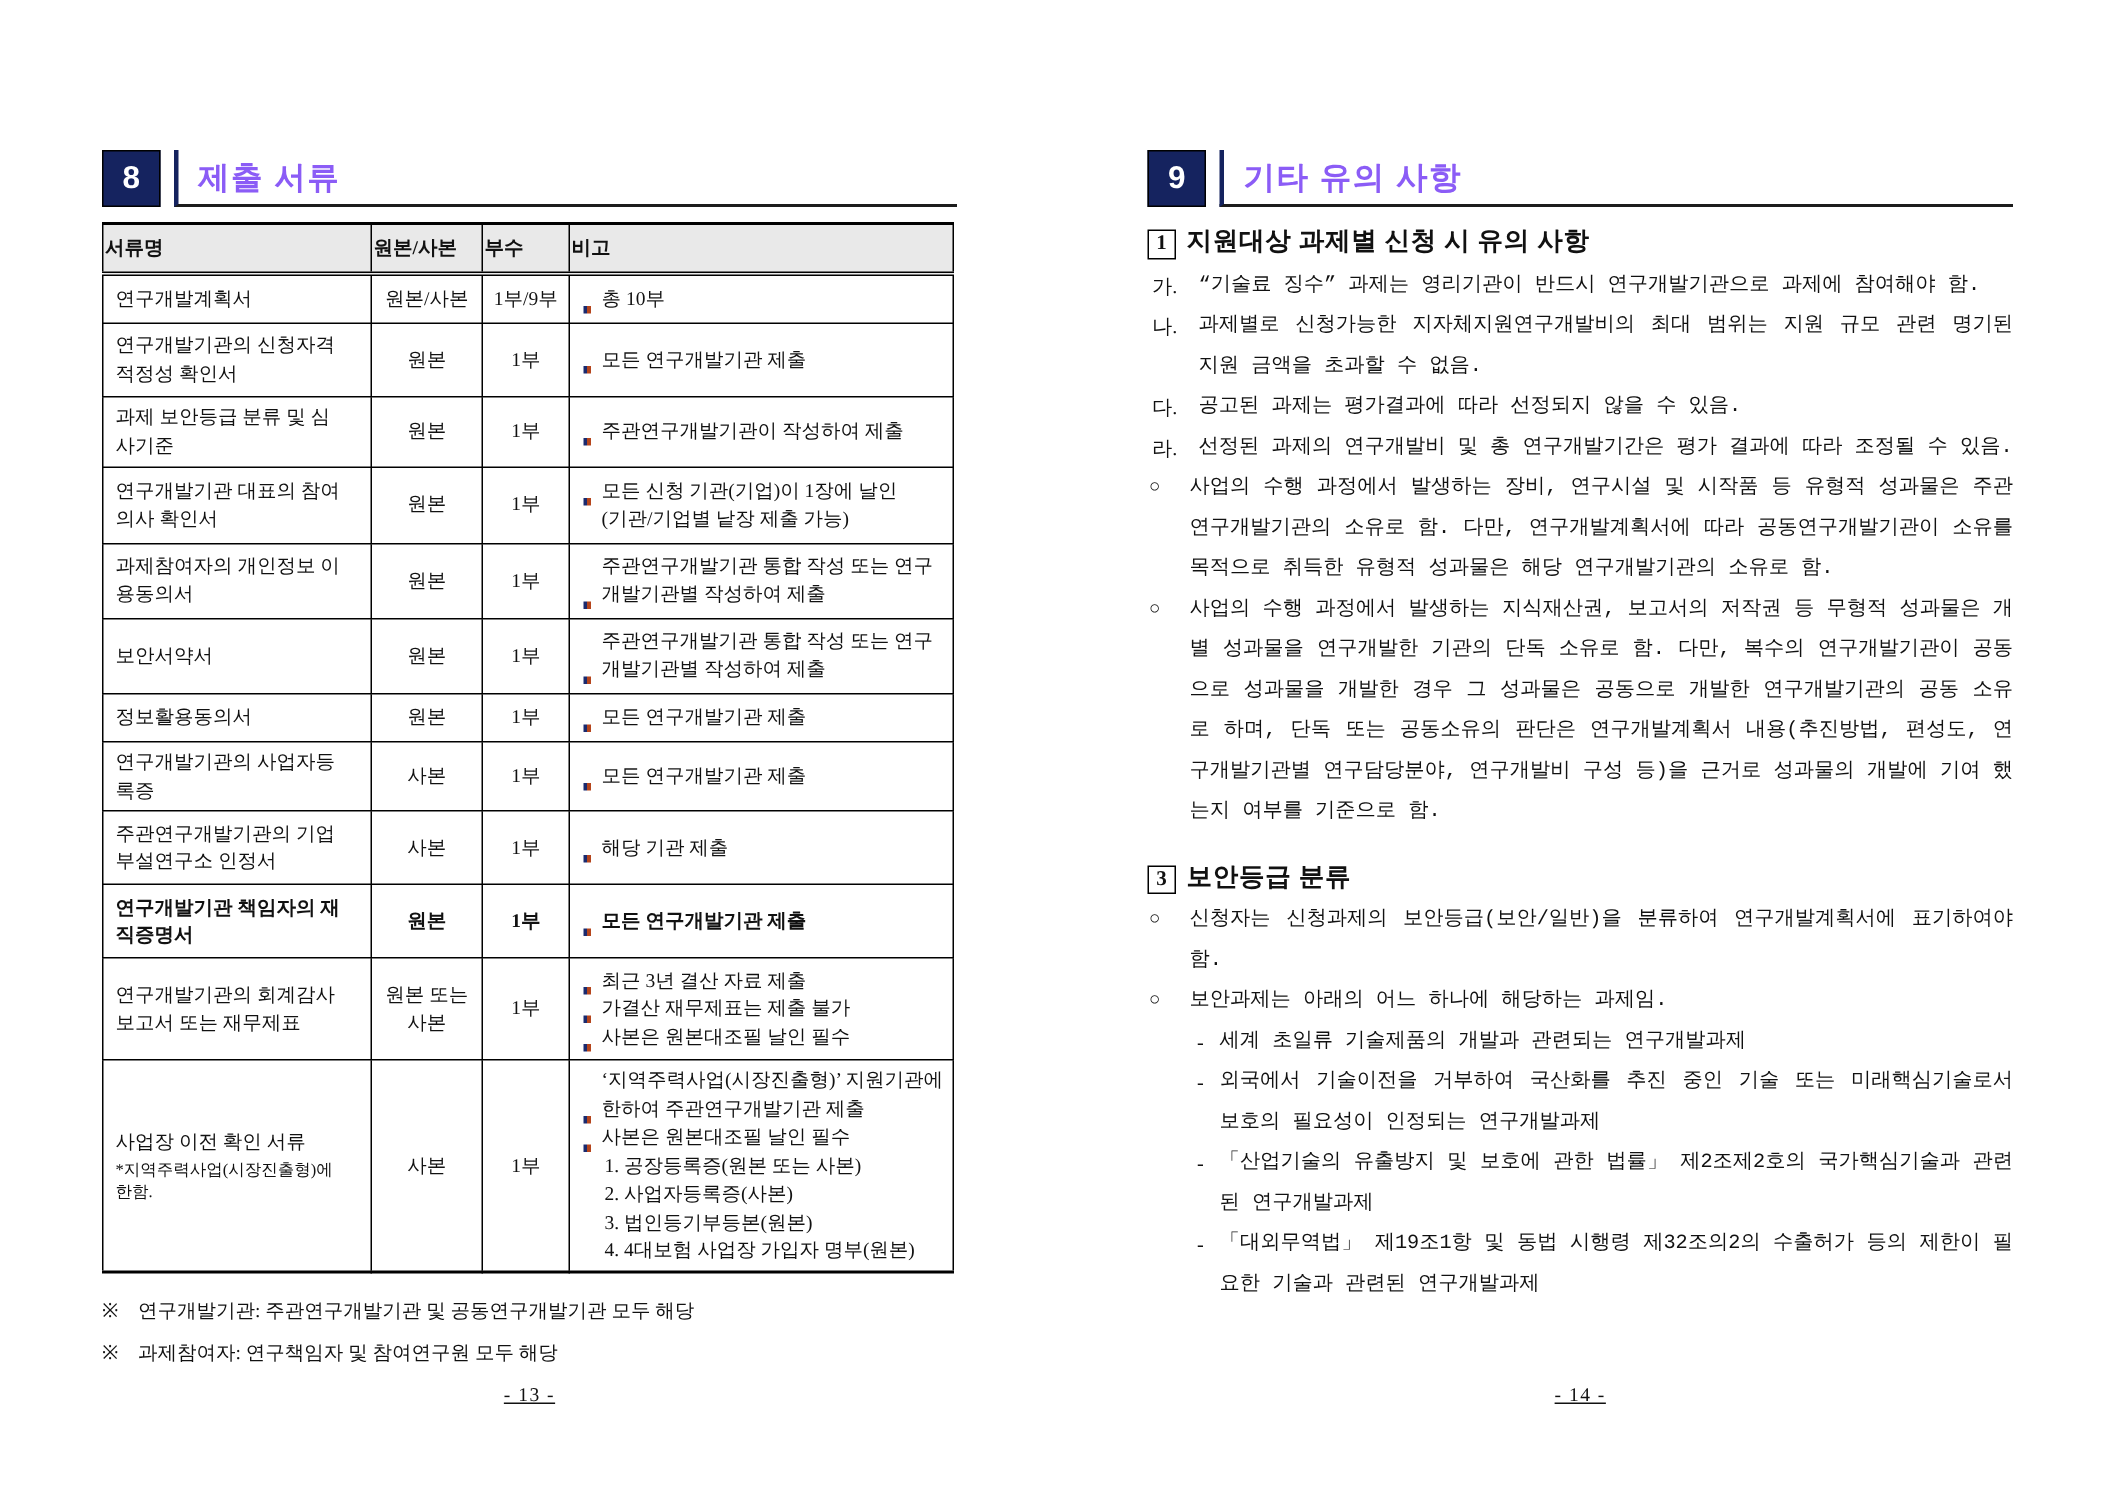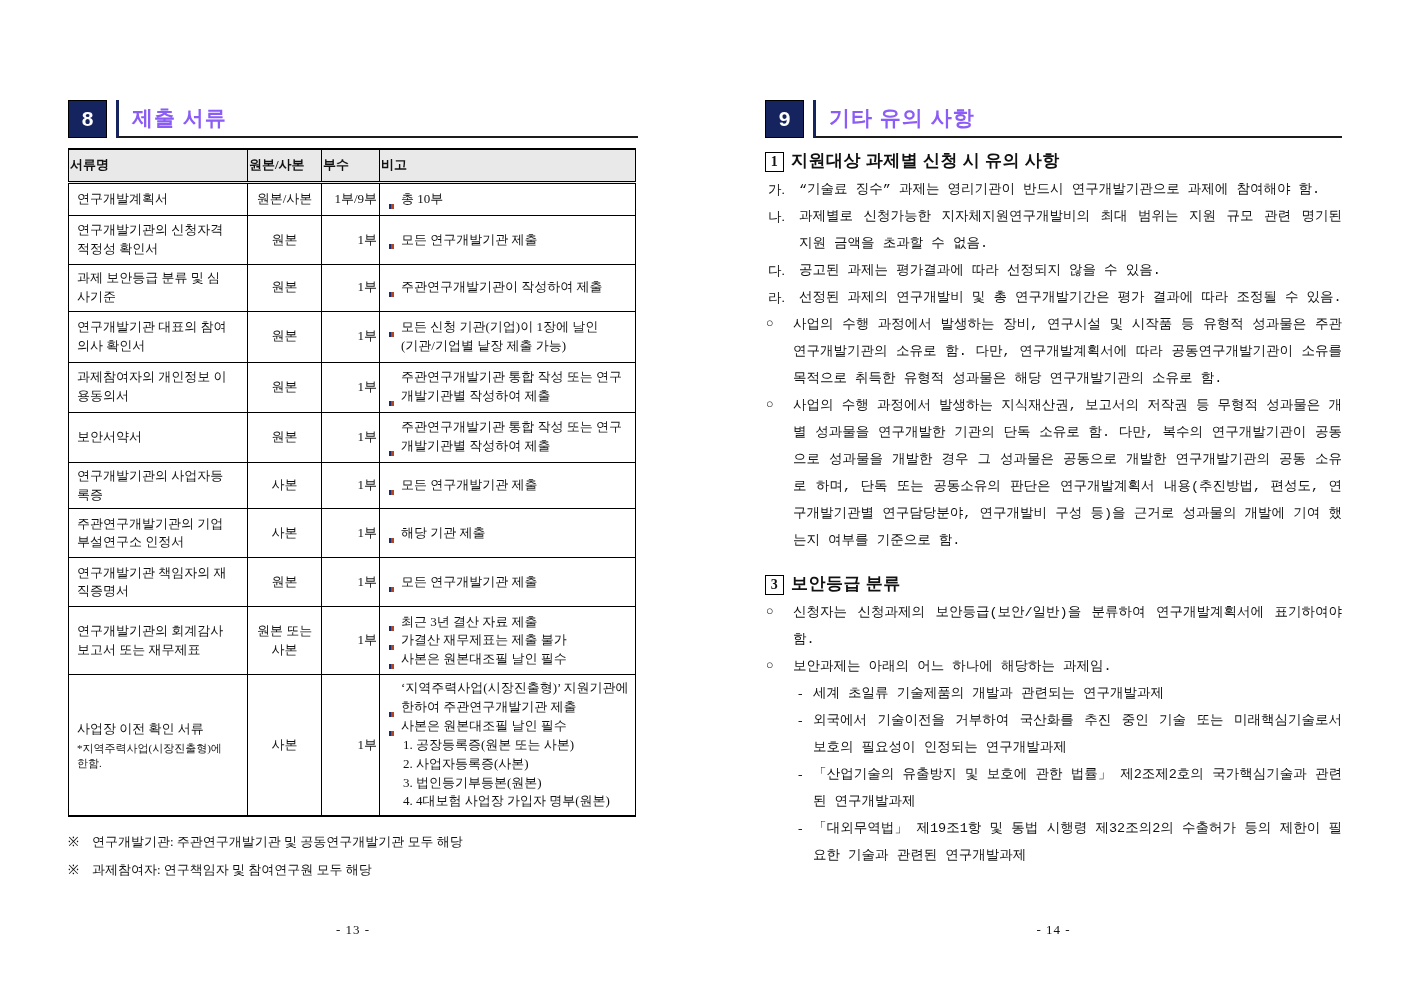--- a/index.html
+++ b/index.html
@@ -19,21 +19,21 @@
   .hdr-title{font:700 21px "Liberation Sans",sans-serif;color:#8b5cf6;letter-spacing:1px;white-space:nowrap;}
 
   
   table.docs{border-collapse:collapse;width:568px;margin-top:10px;font-size:13px;
              border-top:2px solid #000;border-bottom:2px solid #000;}
   table.docs th,table.docs td{border:1px solid #000;vertical-align:middle;line-height:1.45;}
   table.docs thead th{background:#e9e9e9;font-weight:700;height:29px;text-align:left;
                       border-bottom:3px double #000;}
   td.c-name{text-align:left;padding:4px 20px 4px 8px;width:150px;}
   td.c-copy{text-align:center;width:69px;padding:2px;}
-  td.c-qty{text-align:right;width:53px;padding:2px;}
+  td.c-qty{text-align:center;width:53px;padding:2px;}
   td.c-note{text-align:left;padding:4px 6px 4px 7px;}
   .name-note{font-size:11px;line-height:1.35;margin-top:2px;}
   .nl{display:flex;align-items:flex-end;}
   .nl .sq{flex:none;width:5px;height:5px;margin:7px 7px 0 2px;
           background:linear-gradient(90deg,#1a2a6e 50%,#b5451c 50%);}
   .nl.cont .tx{padding-left:14px;}
   .nl.num .tx{padding-left:16px;}
   .foot-notes{margin-top:11px;font-size:13px;}
   .fnote{display:flex;line-height:2.1;}
   .fnote .mk{flex:0 0 24px;}
@@ -42,21 +42,21 @@
   .sub-heading{margin:11px 0 4px 0;font-size:17px;font-weight:700;letter-spacing:.5px;}
   .numbox{display:inline-block;border:1px solid #000;min-width:11px;text-align:center;
           padding:0 3px;margin-right:7px;font-size:14px;font-weight:700;line-height:1.25;}
   .kitem{display:flex;font-size:13.5px;line-height:2.0;}
   .kitem .mk{flex:none;}
   .kitem .tx{flex:1;text-align:justify;font-family:Liberation Mono, monospace;}
   .ga .mk{flex-basis:31px;padding-left:3px;}
   .circ .mk{flex-basis:27px;padding-left:1px;font-size:12.5px;}
   .dash{margin-left:33px;}
   .dash .mk{flex-basis:15px;}
-  .pageno{position:absolute;bottom:48px;width:100%;text-align:center;font-size:13px;letter-spacing:1px;}
+  .pageno{position:absolute;bottom:48px;width:100%;text-align:center;font-size:13px;letter-spacing:1px;text-decoration:underline;}
 </style>
 </head>
 <body>
 
 <div class="sheet">
 
   <div class="col col-left">
 
     <div class="sec-header">
       <div class="badge">8</div>
@@ -137,20 +137,31 @@
           <td class="c-name">보안서약서</td>
           <td class="c-copy">원본</td>
           <td class="c-qty">1부</td>
           <td class="c-note">
             <div class="nl">
                 <span class="sq"></span>
                 <span class="tx">주관연구개발기관 통합 작성 또는 연구개발기관별 작성하여 제출</span>
               </div>
           </td>
         </tr>
+        <tr style="height:32px;">
+          <td class="c-name">정보활용동의서</td>
+          <td class="c-copy">원본</td>
+          <td class="c-qty">1부</td>
+          <td class="c-note">
+            <div class="nl">
+                <span class="sq"></span>
+                <span class="tx">모든 연구개발기관 제출</span>
+              </div>
+          </td>
+        </tr>
         <tr style="height:45px;">
           <td class="c-name">연구개발기관의 사업자등록증</td>
           <td class="c-copy">사본</td>
           <td class="c-qty">1부</td>
           <td class="c-note">
             <div class="nl">
                 <span class="sq"></span>
                 <span class="tx">모든 연구개발기관 제출</span>
               </div>
           </td>
@@ -159,21 +170,21 @@
           <td class="c-name">주관연구개발기관의 기업부설연구소 인정서</td>
           <td class="c-copy">사본</td>
           <td class="c-qty">1부</td>
           <td class="c-note">
             <div class="nl">
                 <span class="sq"></span>
                 <span class="tx">해당 기관 제출</span>
               </div>
           </td>
         </tr>
-        <tr style="height:49px;">
+        <tr style="height:49px;font-weight:bold;">
           <td class="c-name">연구개발기관 책임자의 재직증명서</td>
           <td class="c-copy">원본</td>
           <td class="c-qty">1부</td>
           <td class="c-note">
             <div class="nl">
                 <span class="sq"></span>
                 <span class="tx">모든 연구개발기관 제출</span>
               </div>
           </td>
         </tr>

